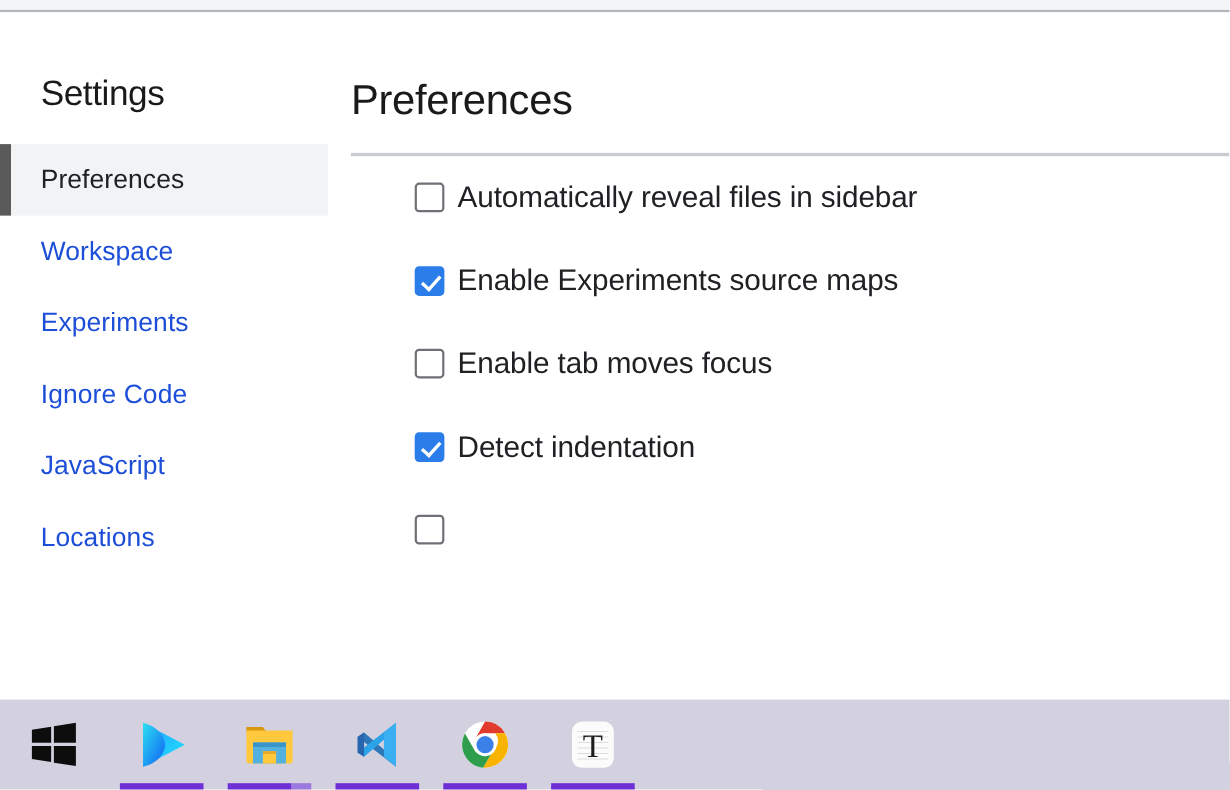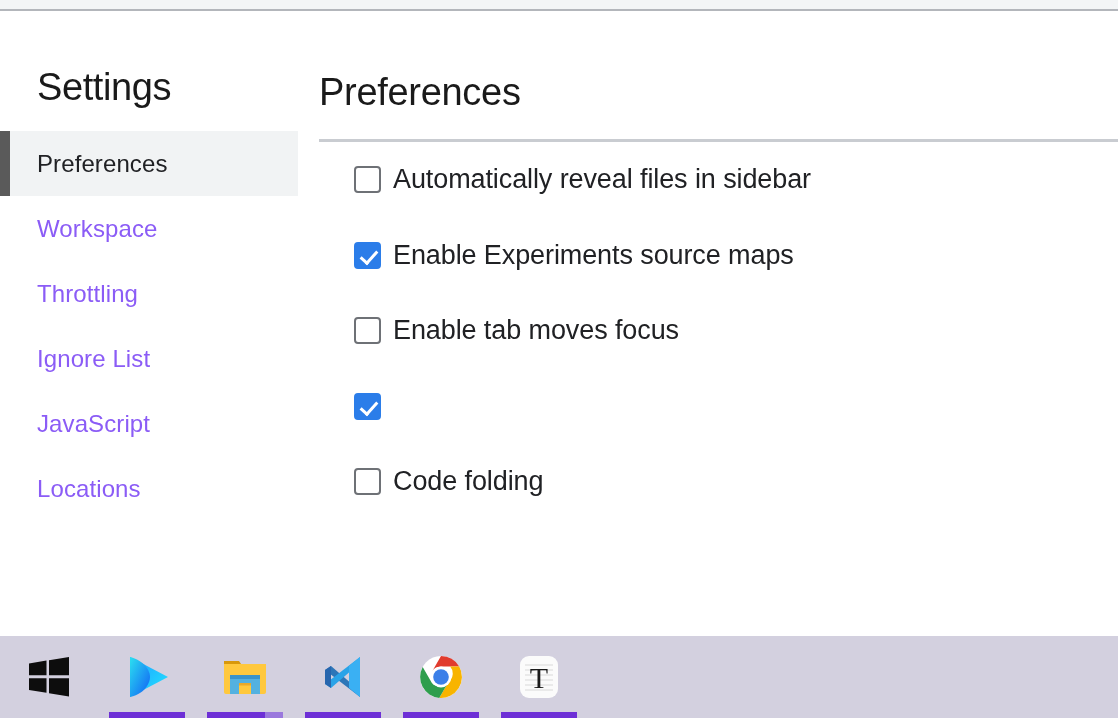--- a/index.html
+++ b/index.html
@@ -45,42 +45,42 @@
     position: absolute;
     top: 0; left: 0;
     width: 298px;
     height: 623px;
   }
 
   .sidebar-title {
     position: absolute;
     left: 37px;
     top: 53px;
-    font-size: 38px;
+    font-size: 32px;
     font-weight: 400;
     color: #1a1a1a;
     letter-spacing: -0.4px;
     white-space: nowrap;
   }
 
   .nav-list {
     position: absolute;
     top: 118px;
     left: 0;
     width: 298px;
   }
 
   .nav-item {
     position: relative;
     height: 65px;
     display: flex;
     align-items: center;
     padding-left: 37px;
     font-size: 24px;
-    color: #8b5cf6;
+    color: #1d4ed8;
     letter-spacing: 0.1px;
     cursor: pointer;
     user-select: none;
     white-space: nowrap;
   }
 
   .nav-item.selected {
     background: #f1f3f4;
     color: #202124;
   }
@@ -130,21 +130,21 @@
     width: 820px;
     height: 494px;
     overflow: hidden;
   }
 
   .setting-row {
     position: relative;
     height: 75.5px;
     display: flex;
     align-items: center;
-    padding-left: 56px;
+    padding-left: 79px;
     cursor: pointer;
     user-select: none;
     white-space: nowrap;
     text-align: center;
   }
 
   .cb {
     position: relative;
     flex: 0 0 auto;
     width: 27px;
@@ -243,24 +243,24 @@
       <div class="sidebar-title">Settings</div>
 
       <div class="nav-list">
         <div class="nav-item selected">
           <span>Preferences</span>
         </div>
         <div class="nav-item">
           <span>Workspace</span>
         </div>
         <div class="nav-item">
-          <span>Throttling</span>
+          <span>Experiments</span>
         </div>
         <div class="nav-item">
-          <span>Ignore List</span>
+          <span>Ignore Code</span>
         </div>
         <div class="nav-item">
           <span>JavaScript</span>
         </div>
         <div class="nav-item">
           <span>Locations</span>
         </div>
       </div>
     </div>
 
@@ -280,27 +280,27 @@
           <span class="setting-label">Enable Experiments source maps</span>
         </div>
 
         <div class="setting-row">
           <span class="cb off"></span>
           <span class="setting-label">Enable tab moves focus</span>
         </div>
 
         <div class="setting-row">
           <span class="cb on"></span>
+          <span class="setting-label">Detect indentation</span>
         </div>
 
 
 
         <div class="setting-row">
           <span class="cb off"></span>
-          <span class="setting-label">Code folding</span>
         </div>
 
       </div>
     </div>
   </div>
 
   <div class="taskbar">
     <div class="tb-icons">
 
       <div class="tb-item">

